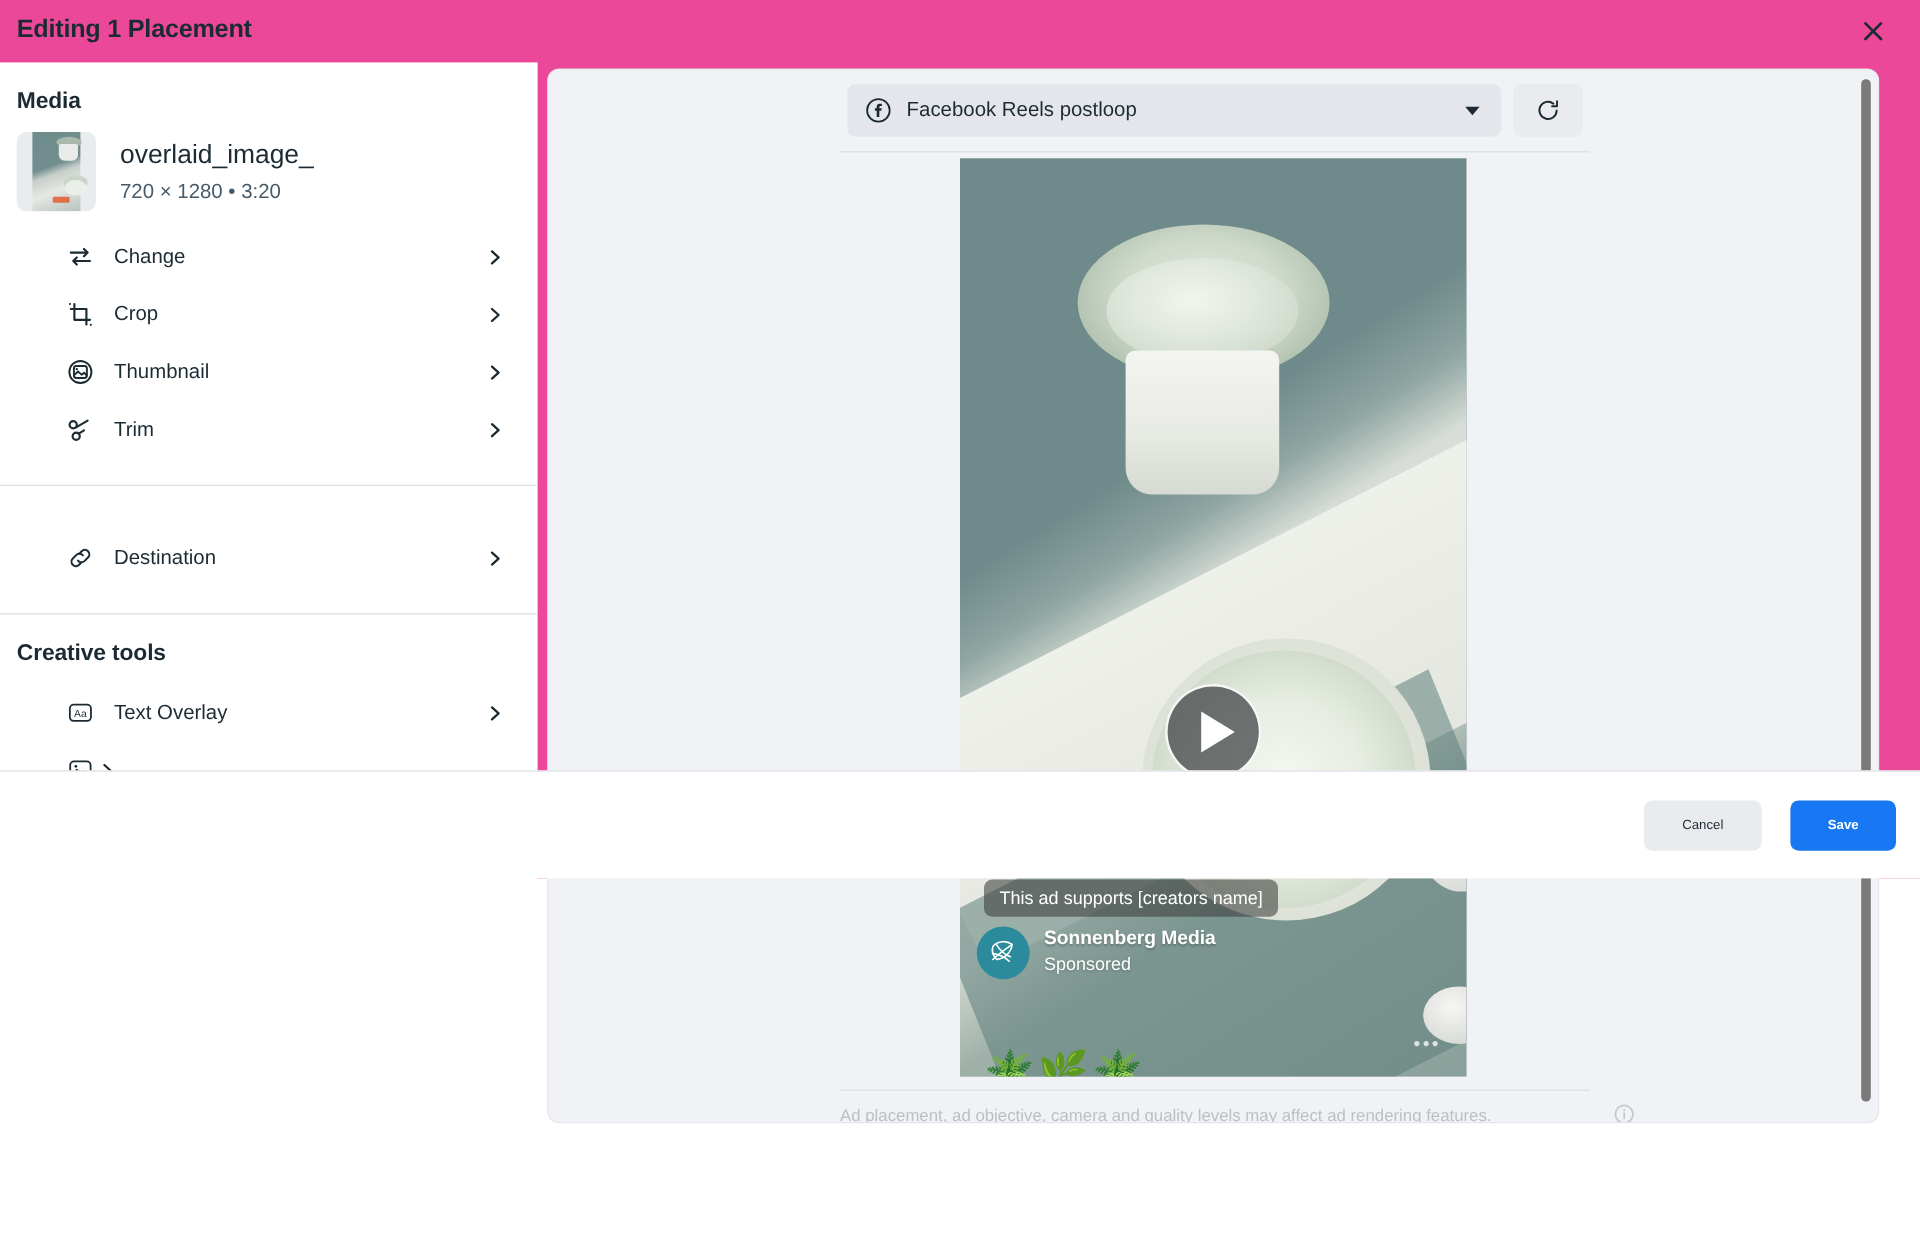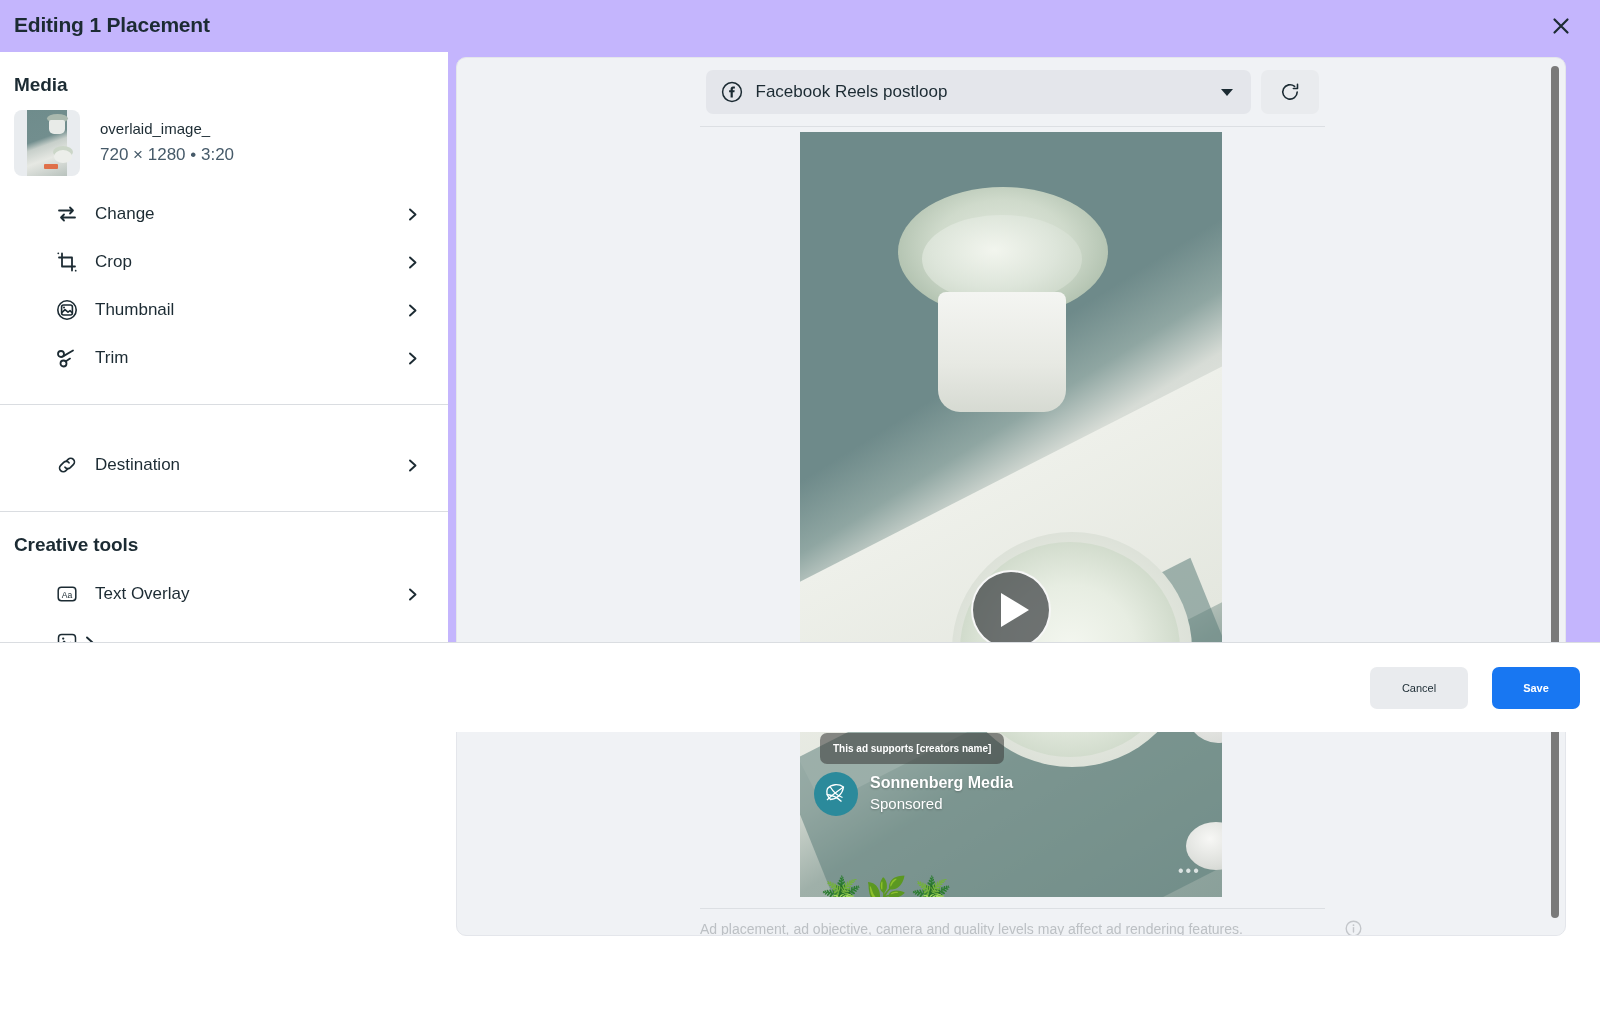--- a/index.html
+++ b/index.html
@@ -8,21 +8,21 @@
     width: 1600px; height: 1032px;
     background: #ffffff;
     font-family: "Liberation Sans", sans-serif;
     overflow: hidden;
   }
 
   #app {
     position: relative;
     width: 1600px;
     height: 732px;
-    background: #c4b5fd;
+    background: #ec4899;
   }
 
   
   .hdr {
     position: absolute;
     left: 0; top: 0;
     width: 1600px; height: 52px;
   }
   .hdr-title {
     position: absolute;
@@ -107,21 +107,21 @@
   .thumb .temoji {
     position: absolute;
     left: 17px; top: 54px;
     width: 14px; height: 5px;
     background: #e0643a;
     border-radius: 1px;
     opacity: .9;
   }
   .media-meta { margin-left: 20px; }
   .media-name {
-    font-size: 15px;
+    font-size: 22px;
     color: #1c2b33;
     line-height: 1.45;
   }
   .media-dims {
     font-size: 17px;
     color: #465a69;
     line-height: 1.5;
     margin-top: 2px;
   }
 
@@ -337,23 +337,22 @@
 
   .supports-pill {
     position: absolute;
     left: 20px; top: 601px;
     height: 31px;
     padding: 0 13px;
     display: flex; align-items: center;
     background: rgba(60,62,60,.58);
     border-radius: 7px;
     color: #ffffff;
-    font-size: 10px;
+    font-size: 15px;
     white-space: nowrap;
-    font-weight: bold;
   }
   .brand-row {
     position: absolute;
     left: 14px; top: 640px;
     display: flex;
     align-items: flex-start;
   }
   .avatar {
     width: 44px; height: 44px;
     border-radius: 50%;

